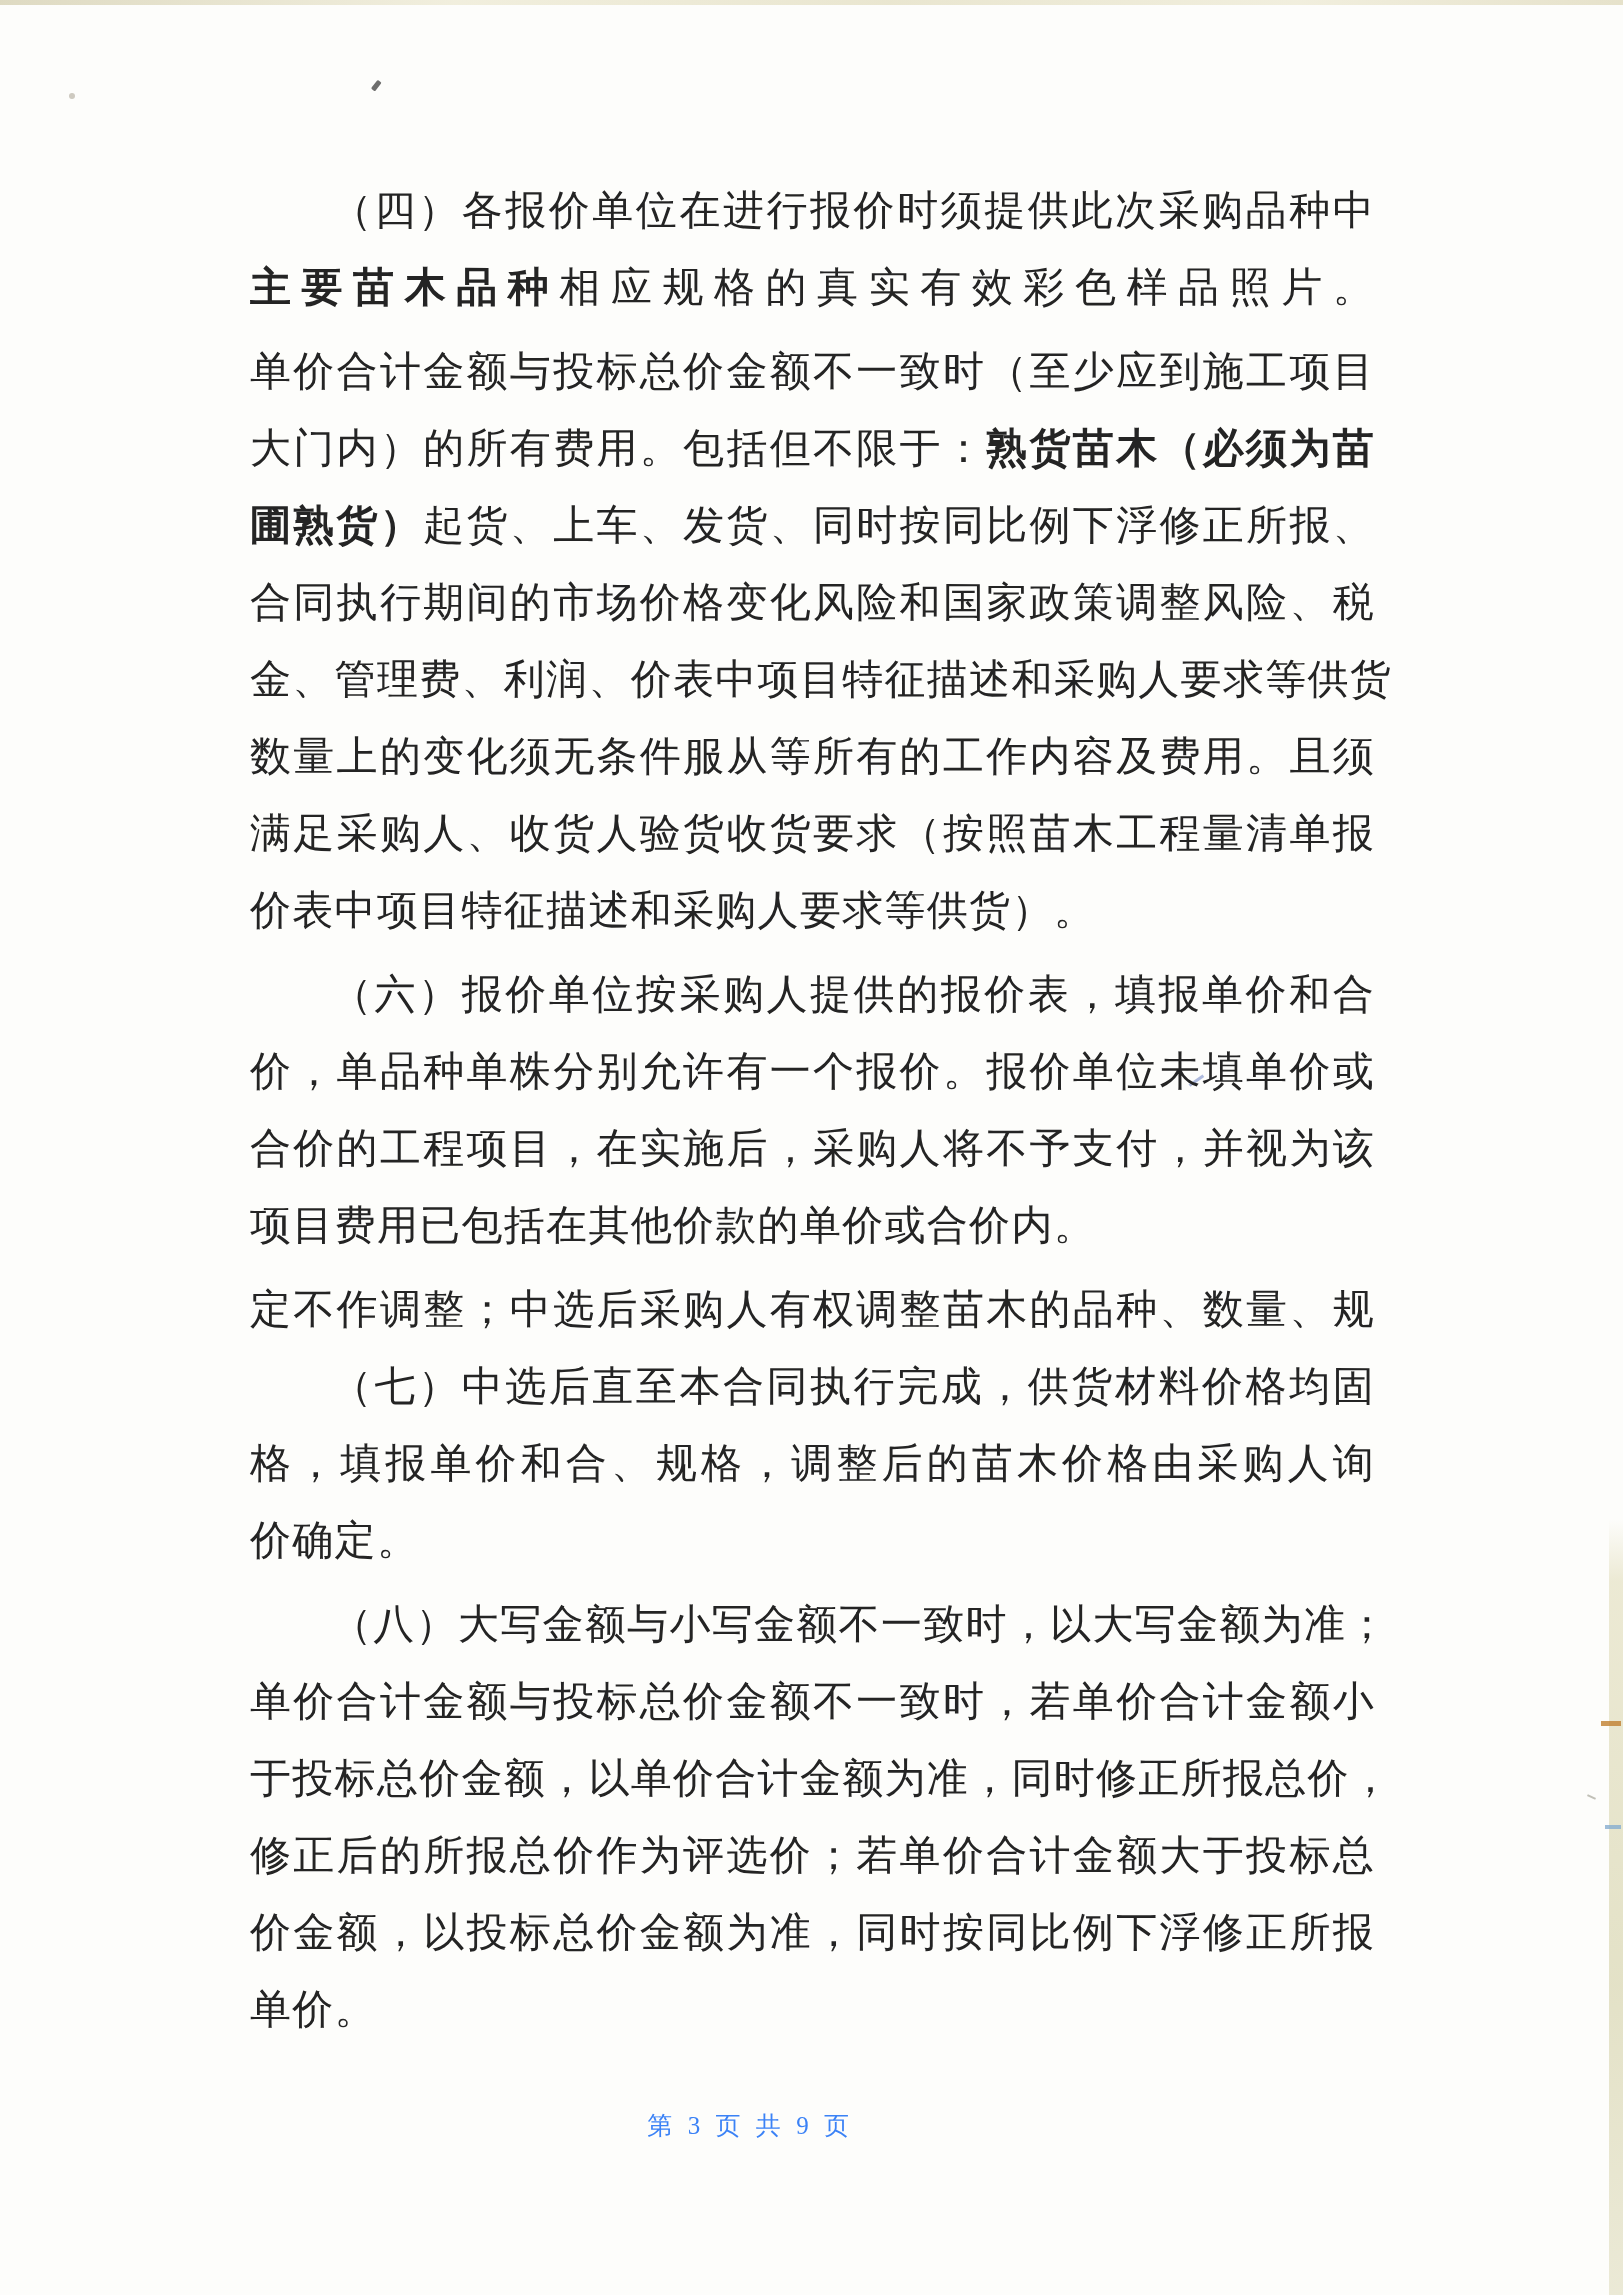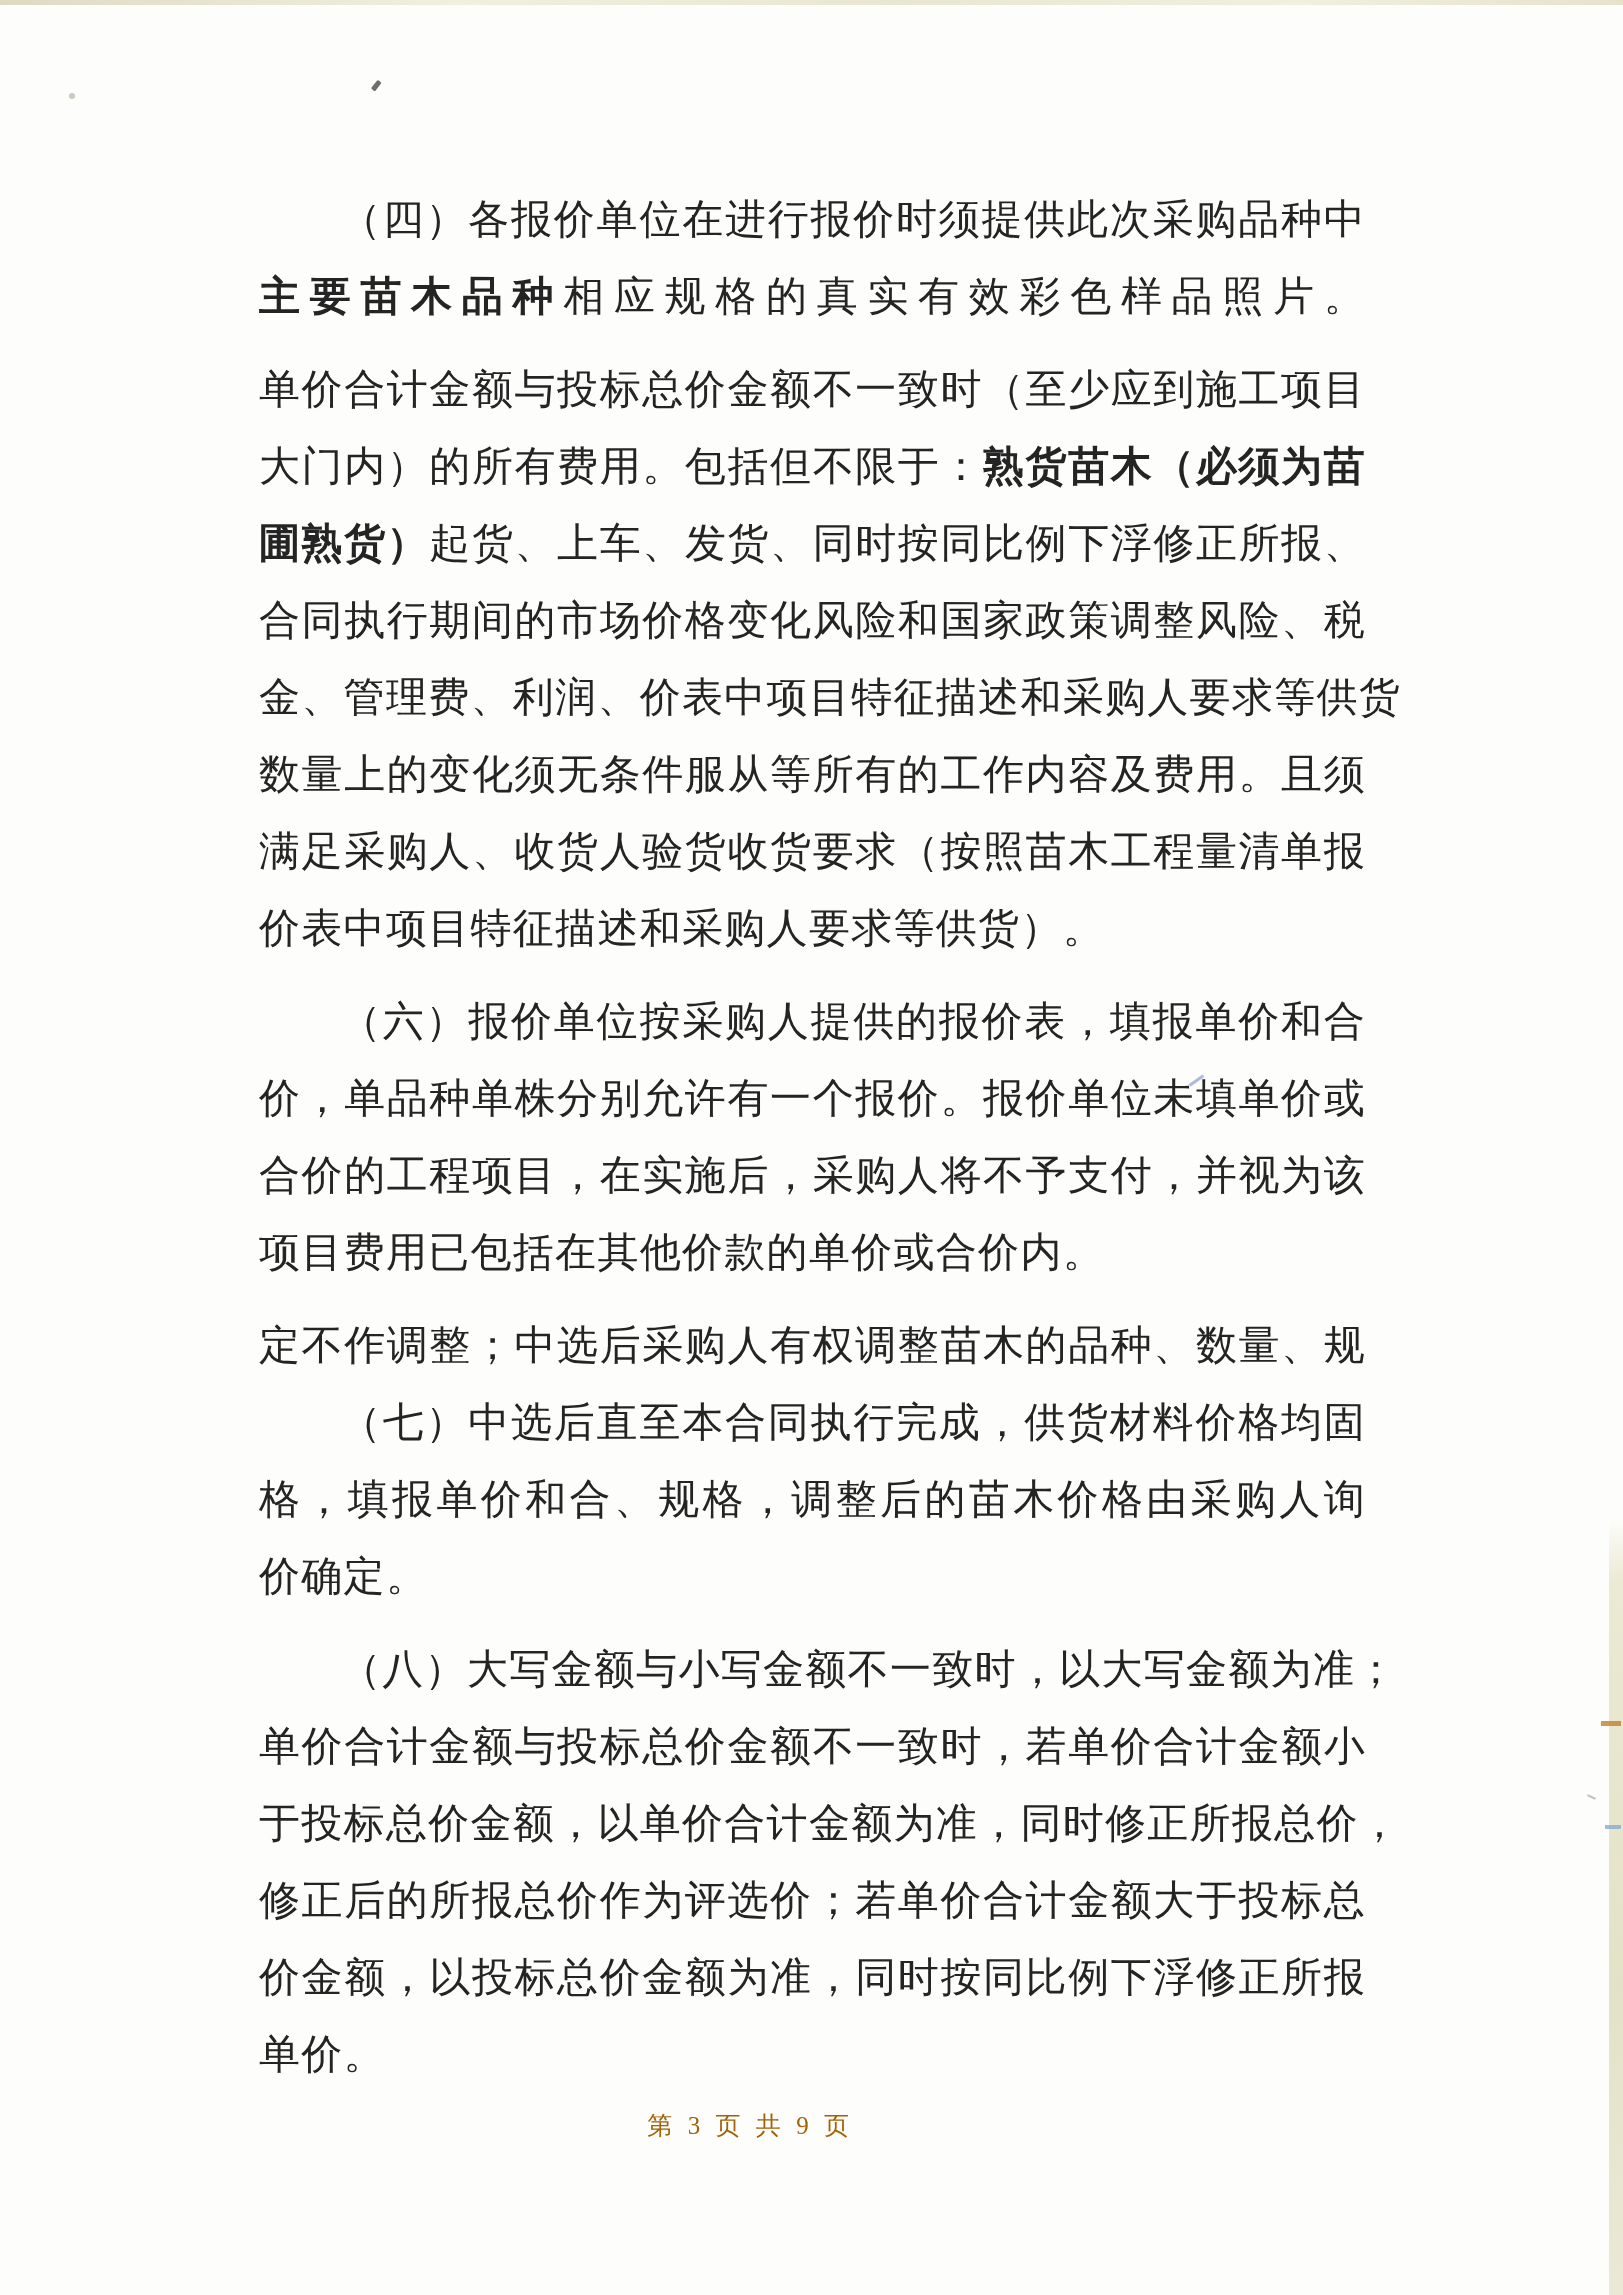--- a/index.html
+++ b/index.html
@@ -24,37 +24,37 @@
   .tick-blue{position:absolute;left:1605px;top:1825px;width:15.7px;height:3.9px;background:#86add0;opacity:.8;}
   .dash-blue{position:absolute;left:1188px;top:1079px;width:17px;height:3.3px;background:#6e84c4;opacity:.55;transform:rotate(-35deg);}
   .speck-1{position:absolute;left:374px;top:80px;width:4.6px;height:10.5px;background:#4a4a4a;transform:rotate(38deg);border-radius:1.3px;opacity:.8;}
   .speck-2{position:absolute;left:69px;top:93px;width:5.9px;height:5.9px;background:#b9b4a6;border-radius:50%;opacity:.7;}
   .scratch{position:absolute;left:1587px;top:1796px;width:9.2px;height:2px;background:#9a988a;transform:rotate(25deg);opacity:.6;}
 
   
   .content{
     position:absolute;left:243px;top:165px;width:1139px;
   }
-  .para{margin:16px;padding:0;}
+  .para{margin:7px;padding:0;}
   .line{
     height:77px;line-height:77px;
     font-size:41px;letter-spacing:1.3px;
     color:#242424;
     white-space:nowrap;
     text-align:justify;
   }
   .line.j{text-align-last:justify;}
   .line.ind{text-indent:81px;}
   .line b{font-weight:700;}
 
   .footer{
     position:absolute;top:2109px;left:0;width:1499px;
     text-align:center;
     font-size:25px;letter-spacing:2.6px;word-spacing:3.9px;
-    color:#a16207;
+    color:#3b82f6;
     line-height:34px;
   }
 </style>
 </head>
 <body>
 
 <div class="page">
 
   <div class="top-edge"></div>
   <div class="right-streak"></div>

